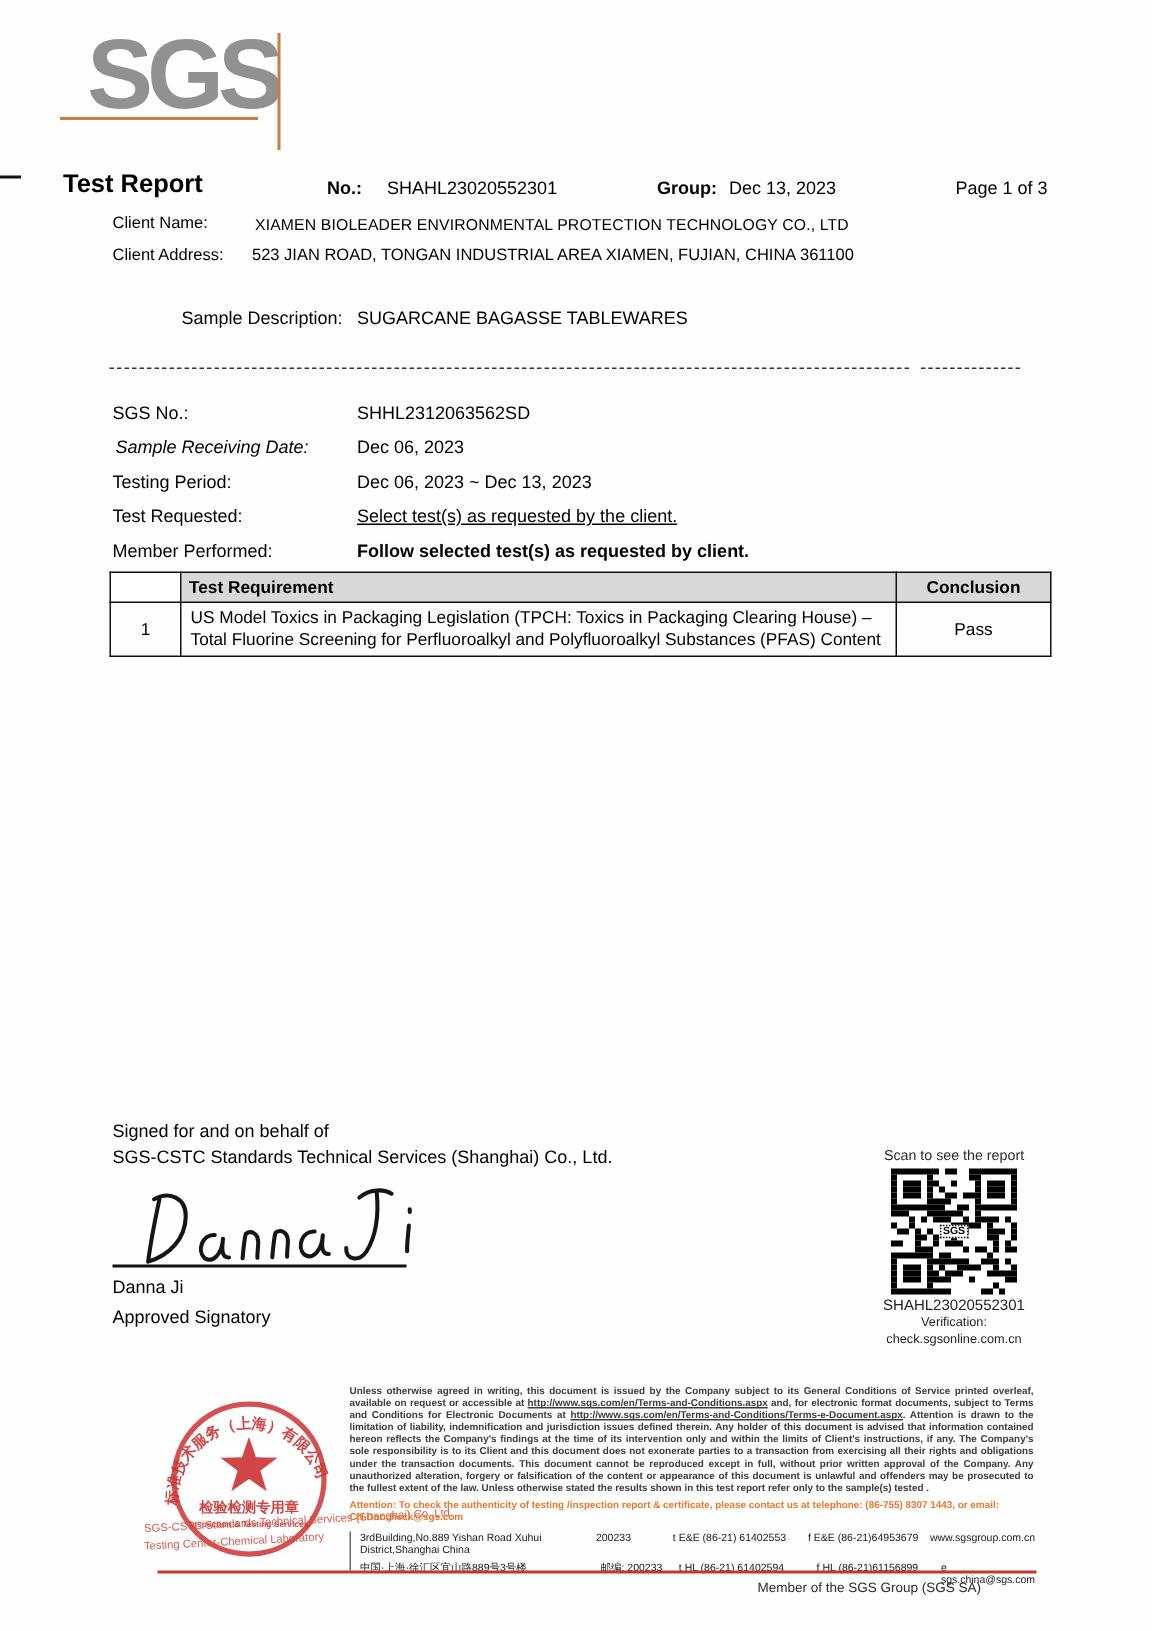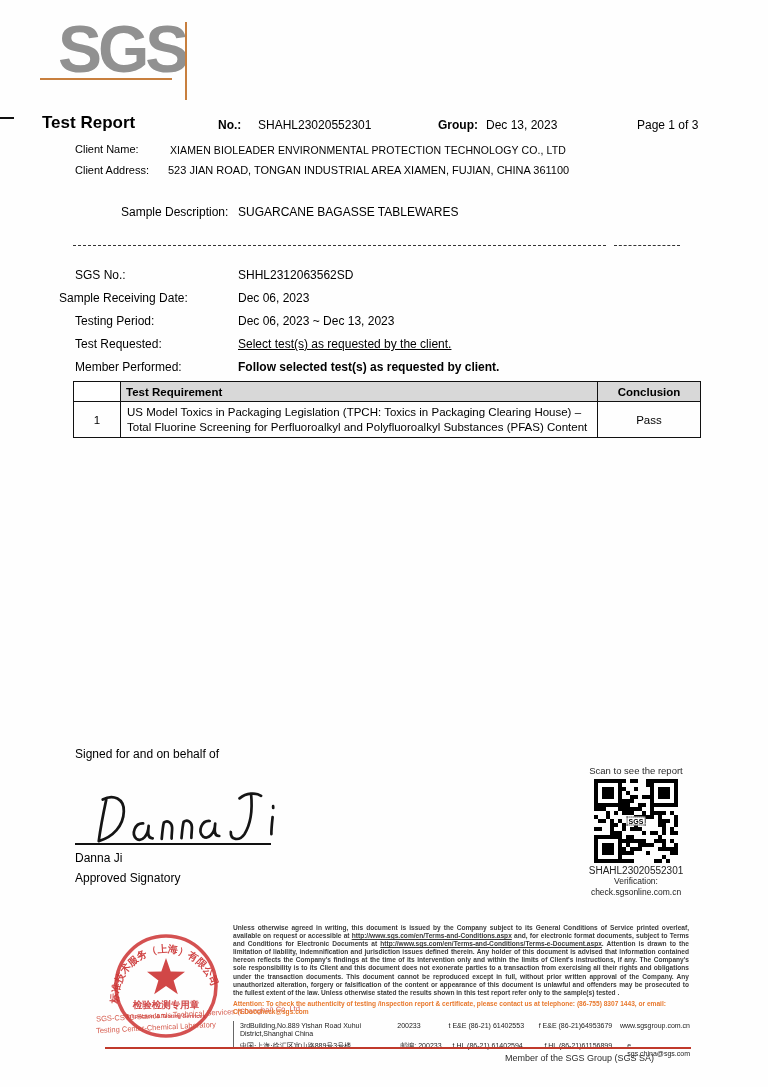--- a/index.html
+++ b/index.html
@@ -79,21 +79,21 @@
   <div class="abs lbl11" style="left:75px;top:164px;">Client Address:</div>
   <div class="abs val11" style="left:168px;top:164px;">523 JIAN ROAD, TONGAN INDUSTRIAL AREA XIAMEN, FUJIAN, CHINA 361100</div>
 
   <div class="abs h12" style="left:75px;top:205px;margin-left:46px;">Sample Description:</div>
   <div class="abs h12" style="left:238px;top:205px;">SUGARCANE BAGASSE TABLEWARES</div>
   <div class="abs dash-seg" style="left:73px;top:245px;width:533px;"></div>
   <div class="abs dash-seg" style="left:614px;top:245px;width:66px;"></div>
 
   <div class="abs h12" style="left:75px;top:268px;">SGS No.:</div>
   <div class="abs h12" style="left:238px;top:268px;">SHHL2312063562SD</div>
-  <div class="abs h12" style="left:59px;top:291px;">Sample Receiving Date:</div>
+  <div class="abs h12" style="left:77px;top:291px;font-style:italic;">Sample Receiving Date:</div>
   <div class="abs h12" style="left:238px;top:291px;">Dec 06, 2023</div>
   <div class="abs h12" style="left:75px;top:314px;">Testing Period:</div>
   <div class="abs h12" style="left:238px;top:314px;">Dec 06, 2023 ~ Dec 13, 2023</div>
   <div class="abs h12" style="left:75px;top:337px;">Test Requested:</div>
   <div class="abs h12" style="left:238px;top:337px;text-decoration:underline;">Select test(s) as requested by the client.</div>
   <div class="abs h12" style="left:75px;top:360px;">Member Performed:</div>
   <div class="abs h12" style="left:238px;top:360px;font-weight:bold;">Follow selected test(s) as requested by client.</div>
 
   <table class="req abs" style="left:73px;top:381px;">
     <tbody>
@@ -104,20 +104,21 @@
     </tr>
     <tr>
       <td class="no">1</td>
       <td class="body">US Model Toxics in Packaging Legislation (TPCH: Toxics in Packaging Clearing House) – Total Fluorine Screening for Perfluoroalkyl and Polyfluoroalkyl Substances (PFAS) Content</td>
       <td class="con">Pass</td>
     </tr>
   </tbody>
     </table>
 
   <div class="abs h12" style="left:75px;top:747px;">Signed for and on behalf of</div>
+  <div class="abs h12" style="left:75px;top:764px;">SGS-CSTC Standards Technical Services (Shanghai) Co., Ltd.</div>
   <svg class="abs sig-svg" style="left:85px;top:782px;" width="215" height="72" viewBox="0 0 230 80">
     <g transform="rotate(-2 115 40)">
       <path d="M20,16 C16,32 12,50 10,62 M10,62 C26,58 38,46 39,30 C40,16 28,10 16,16"></path>
       <path d="M60,44 C51,43 46,55 52,61 C58,65 65,58 66,47 M66,47 C65,54 64,61 70,61"></path>
       <path d="M80,62 C81,54 82,47 83,44 C87,41 92,44 92,50 C92,54 91,58 91,62"></path>
       <path d="M102,62 C103,54 104,47 105,44 C109,41 114,44 114,50 C114,54 113,58 113,62"></path>
       <path d="M134,44 C125,43 120,55 126,61 C132,65 139,58 140,47 M140,47 C139,54 138,61 144,61"></path>
       <path d="M168,20 C176,14 186,14 192,18"></path>
       <path d="M181,16 C182,32 180,48 172,60 C166,68 156,66 157,57"></path>
       <path d="M204,42 C203,49 202,56 202,61 M205,30 L205,32"></path>

